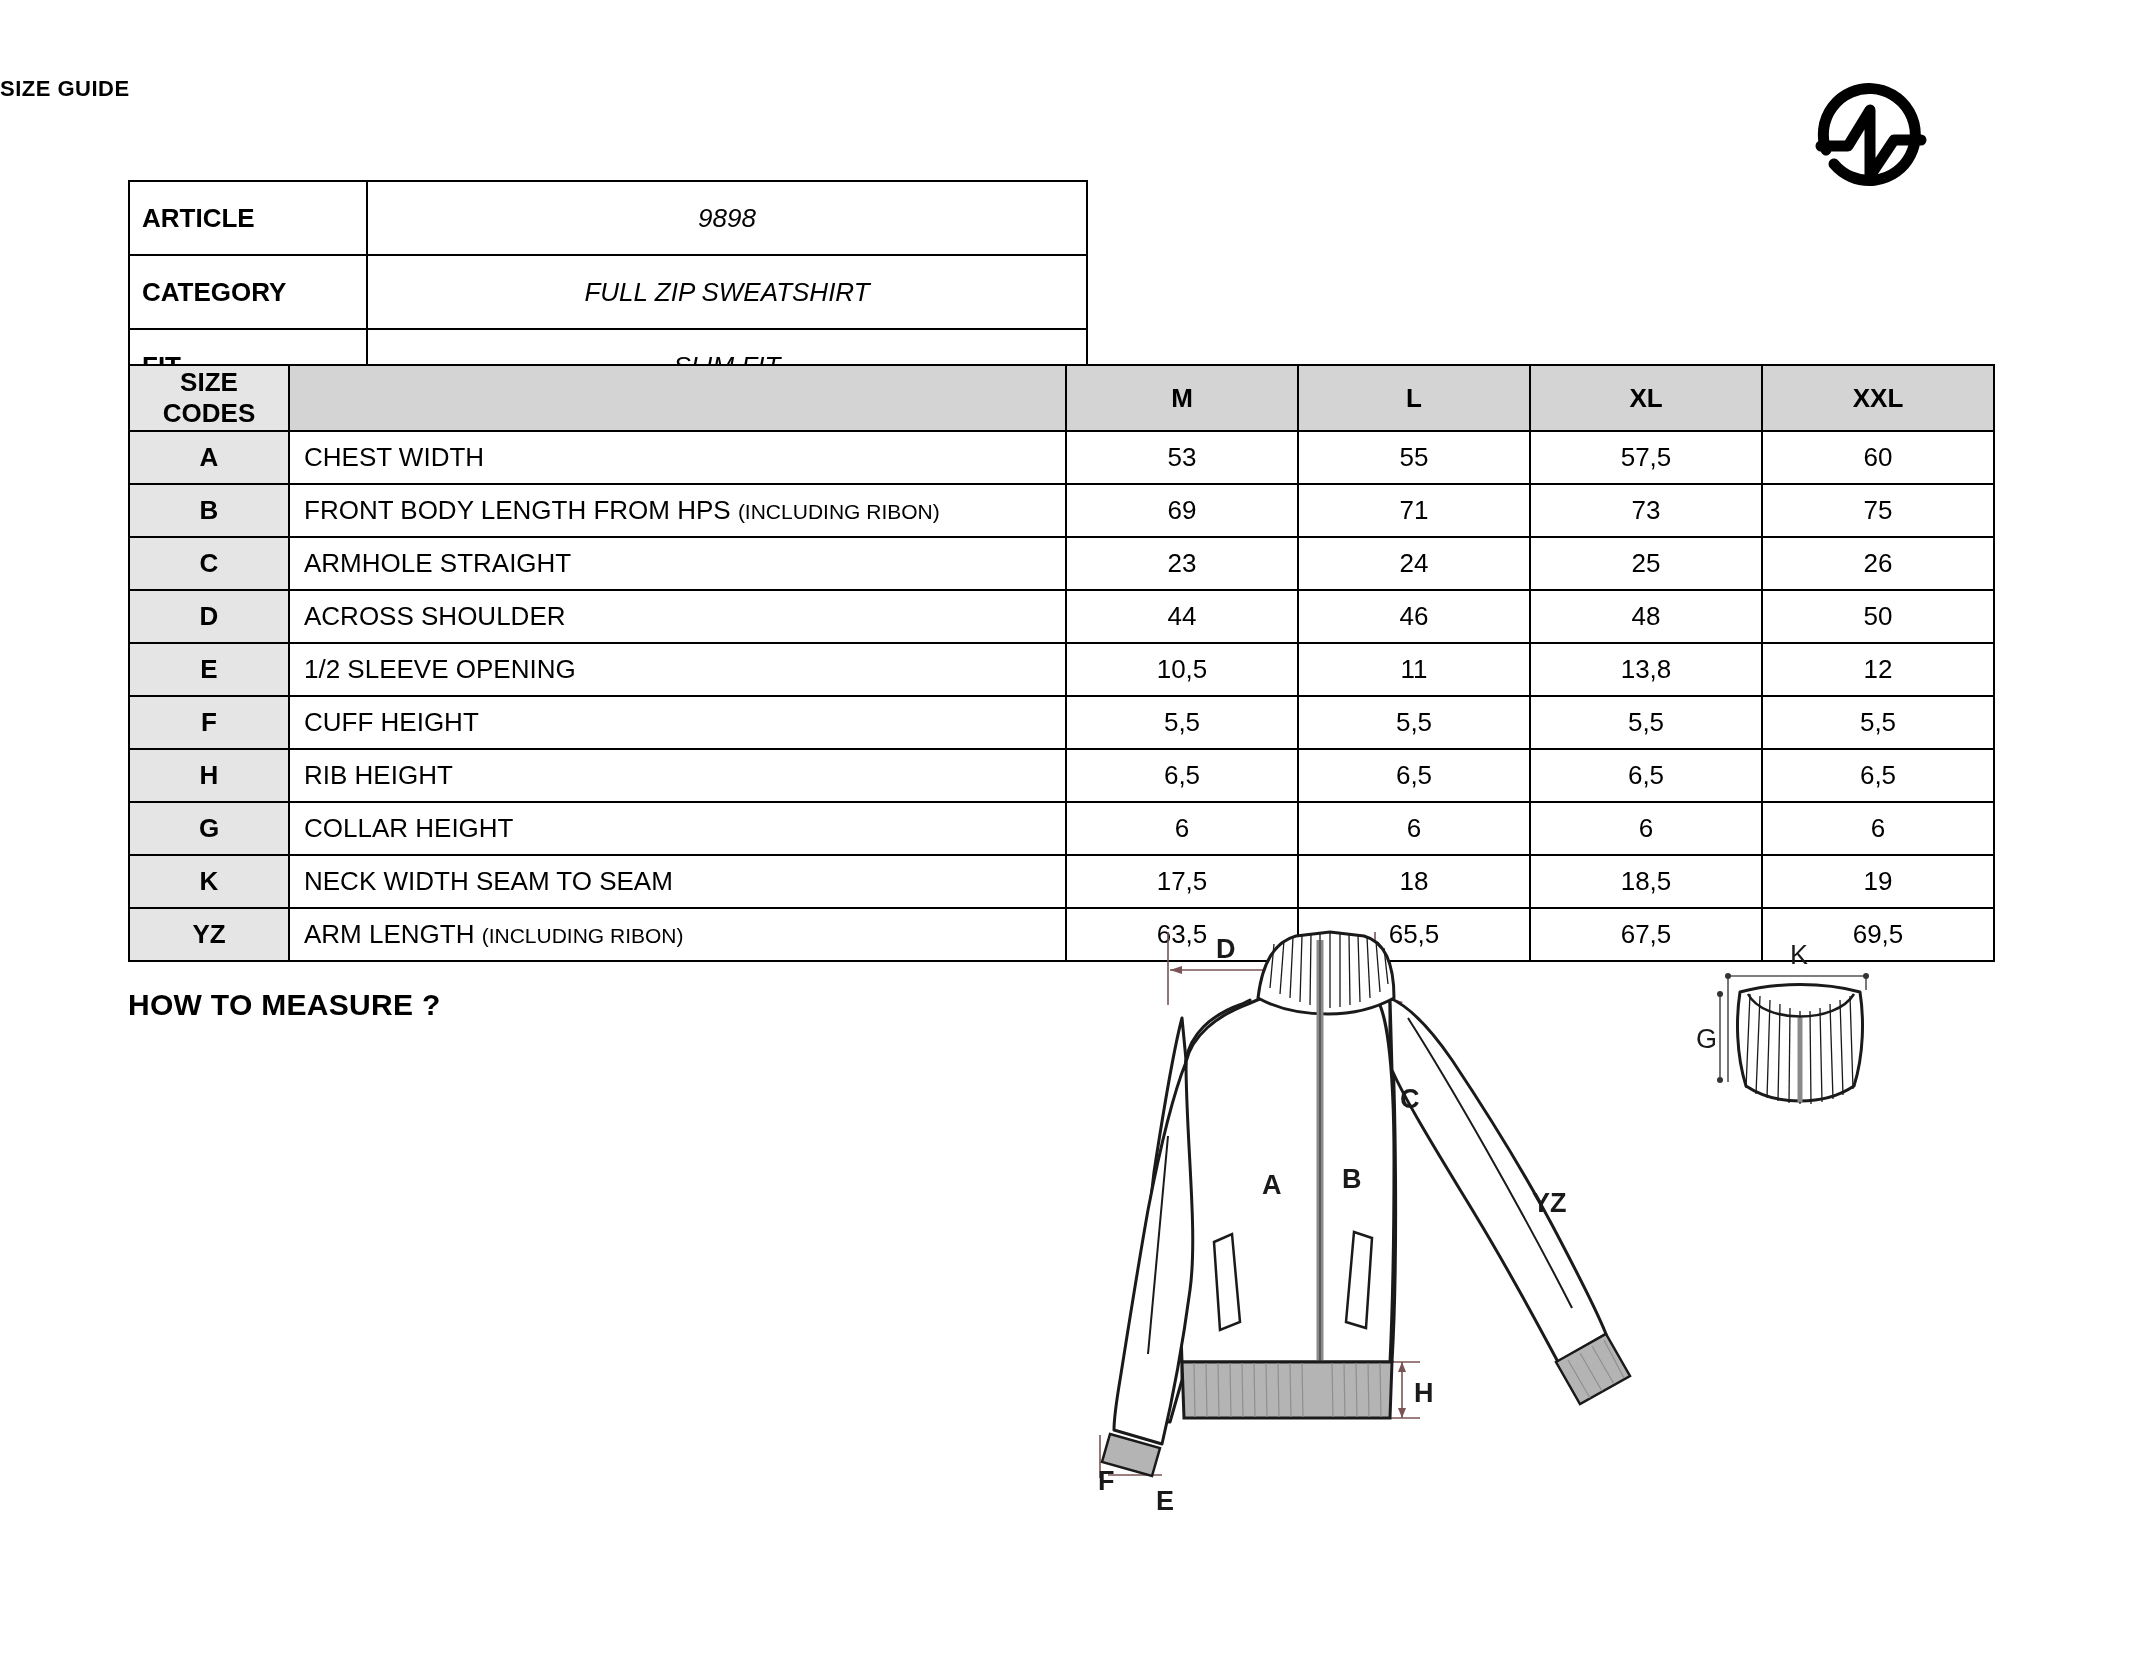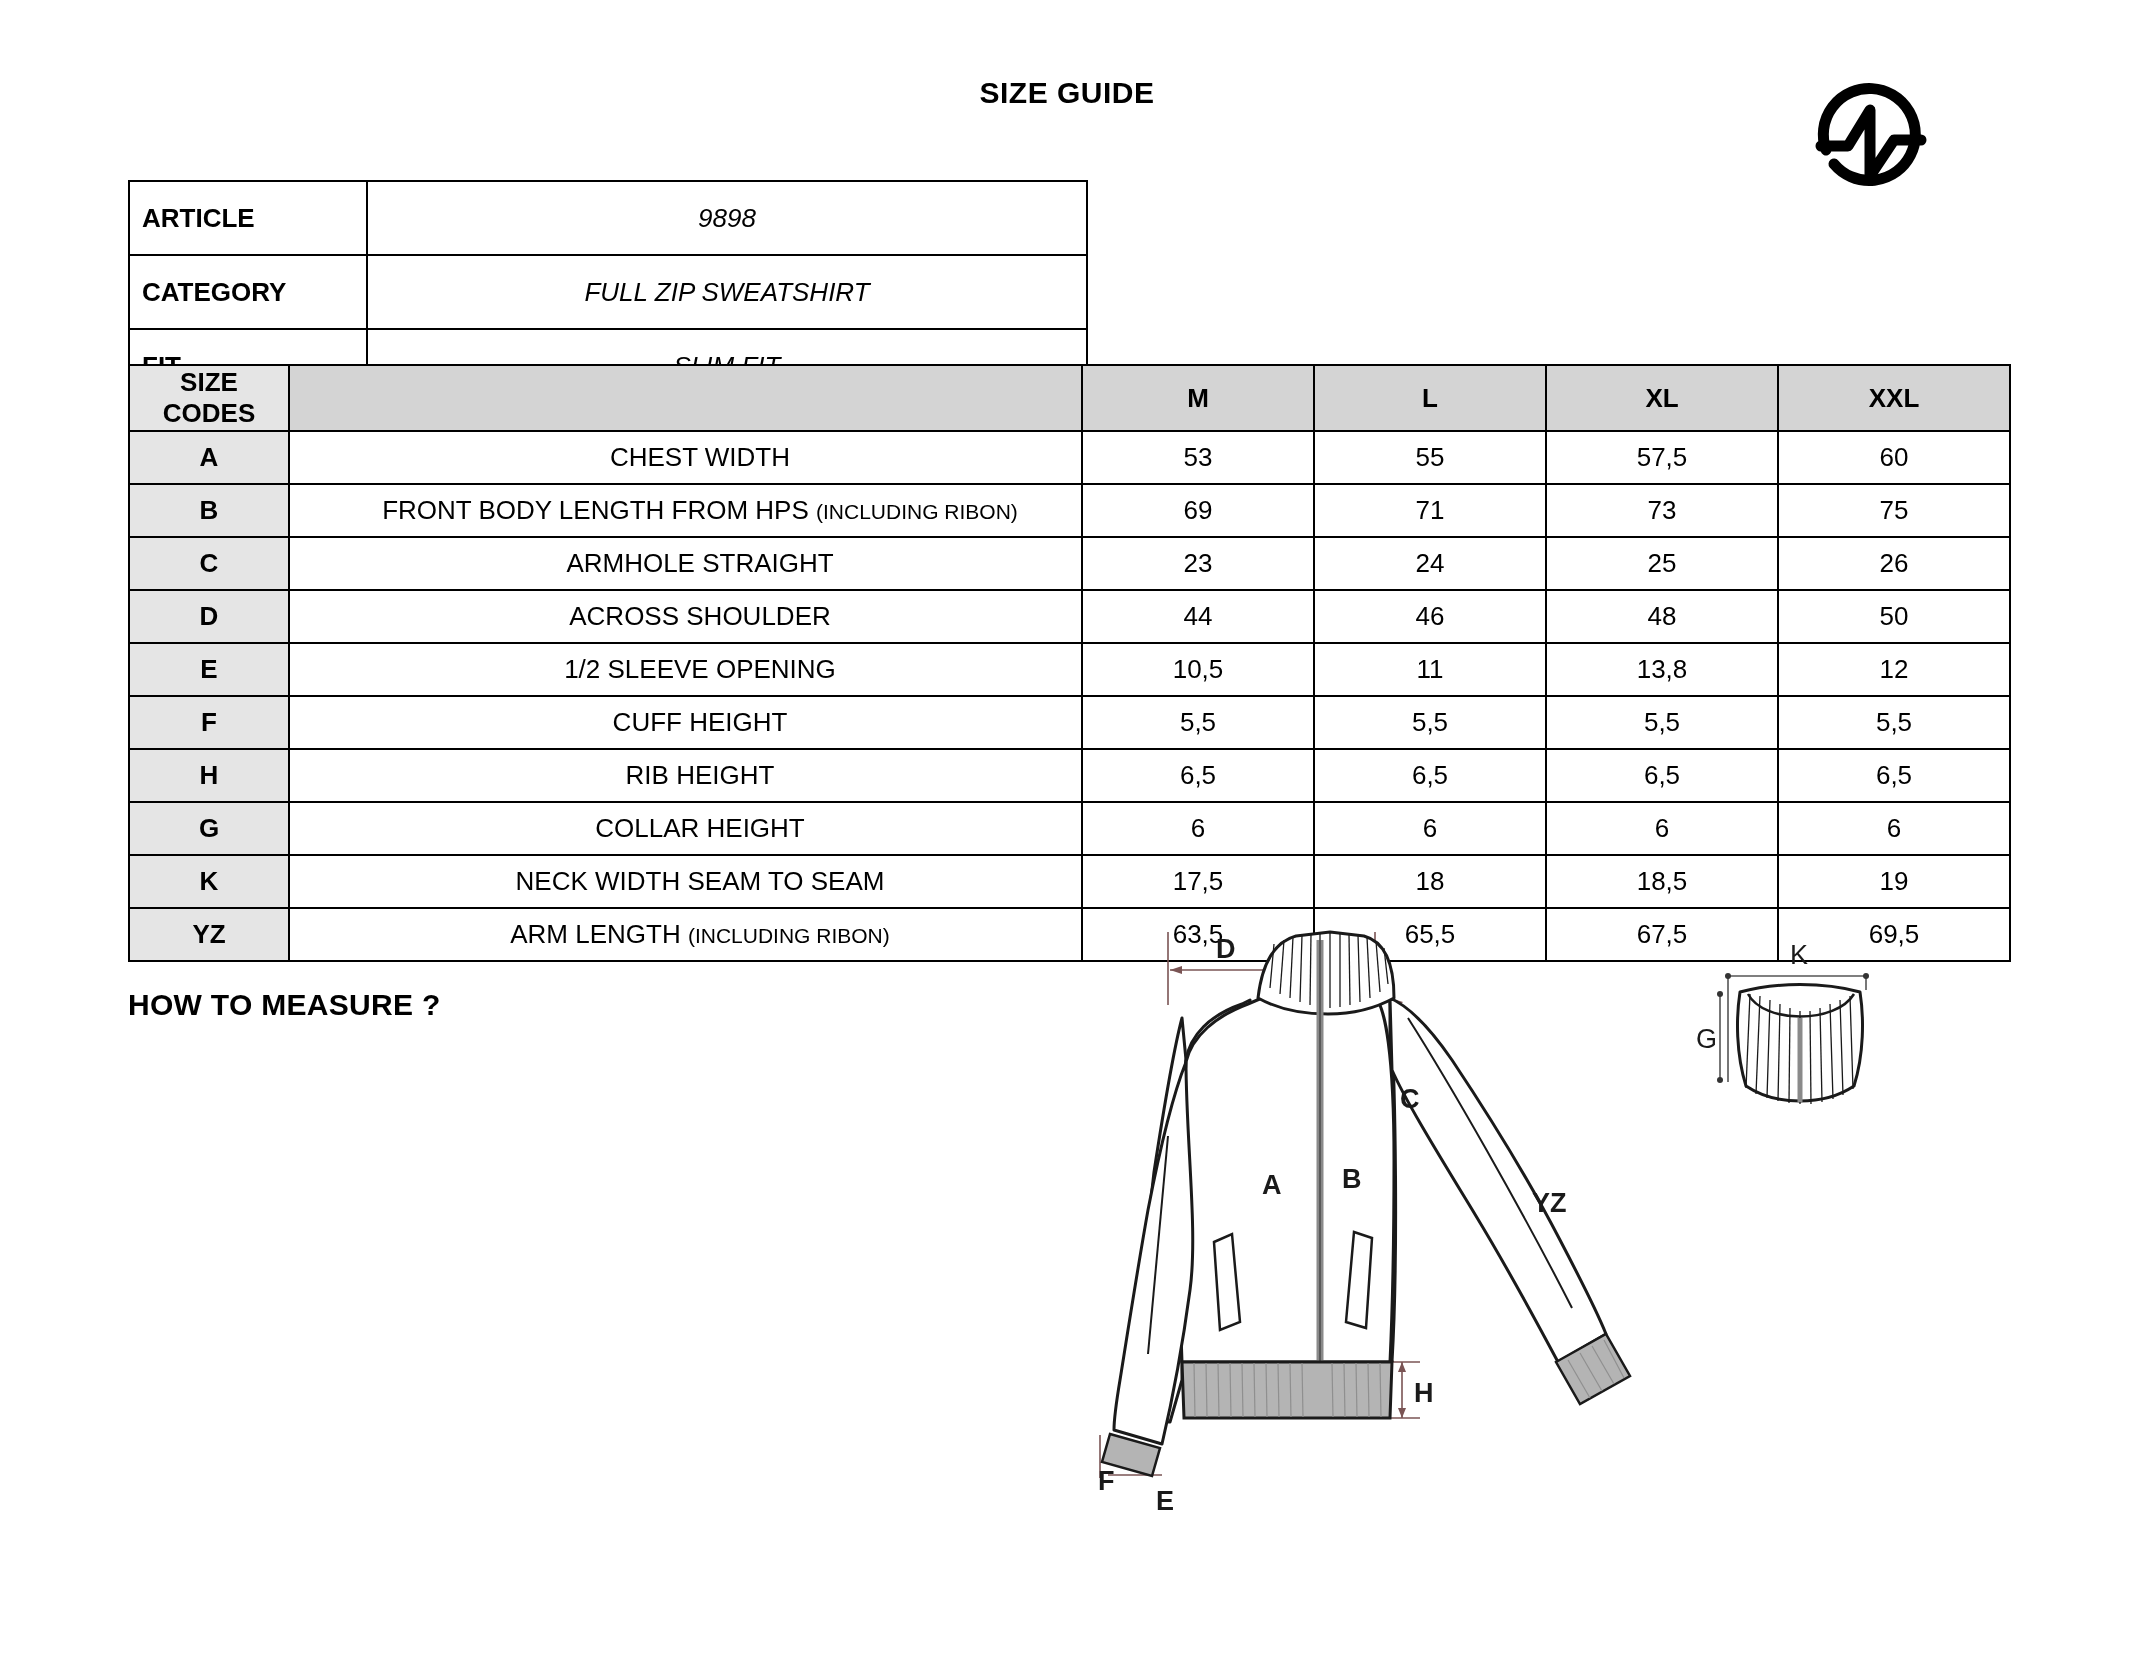--- a/index.html
+++ b/index.html
@@ -15,22 +15,21 @@
     color: #000000;
     overflow: hidden;
   }
 
   
   #page-title {
     position: absolute;
     left: 0;
     top: 76px;
     width: 2134px;
-    text-align: center;
-    font-size: 30px;
+    font-size: 22px;
     font-weight: bold;
     letter-spacing: 0.5px;
   }
 
   
   #brand-logo {
     position: absolute;
     left: 1808px;
     top: 72px;
     width: 126px;
@@ -88,22 +87,22 @@
   #measure-table th.col-code,
   #measure-table td.col-code {
     width: 156px;
     background: #e5e5e5;
     text-align: center;
     font-weight: bold;
   }
   #measure-table th.col-desc,
   #measure-table td.col-desc {
     width: 760px;
-    text-align: center;
-    padding-left: 30px;
+    text-align: left;
+    padding-left: 14px;
   }
   #measure-table th.col-size,
   #measure-table td.col-size {
     width: 228px;
     text-align: center;
   }
   #measure-table thead th.col-desc {
     background: #d4d4d4;
   }
   .desc-small {

